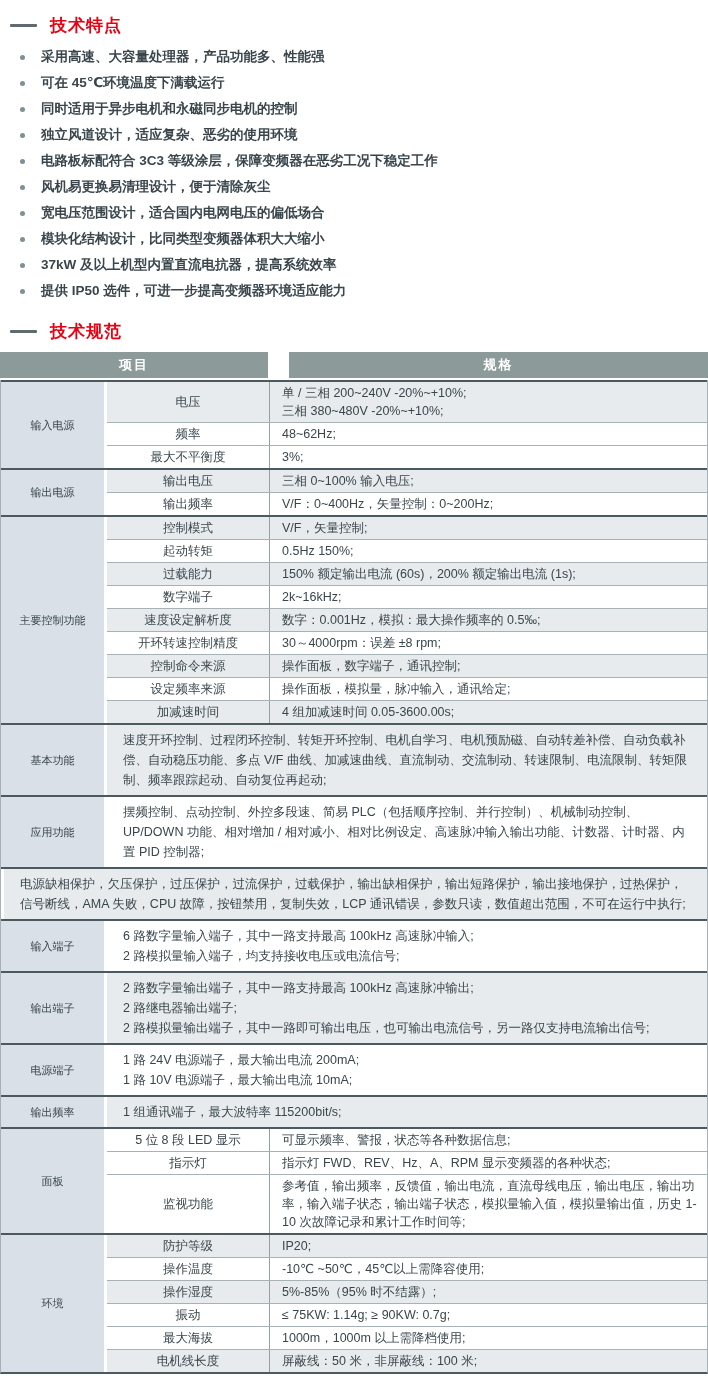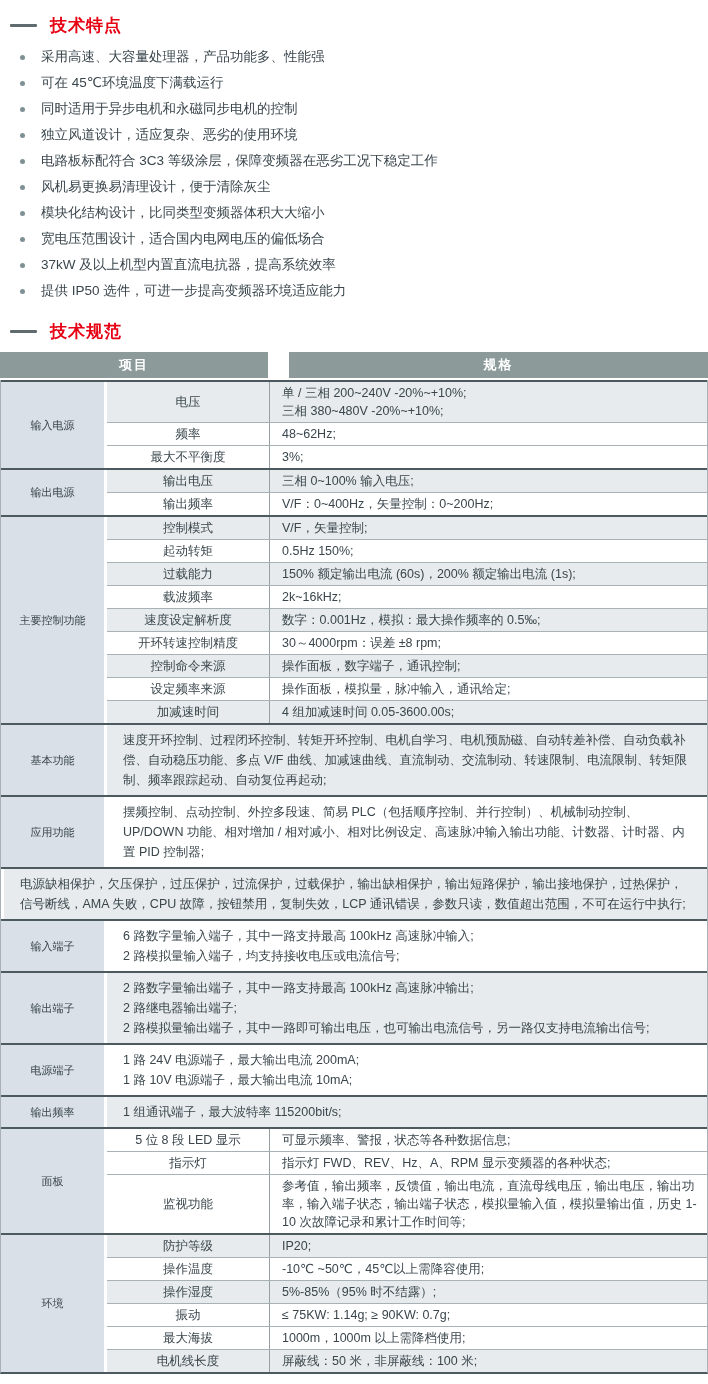--- a/index.html
+++ b/index.html
@@ -14,21 +14,21 @@
     font-family:"Liberation Sans","DejaVu Sans",sans-serif;
   }
   .page{width:708px; min-height:1384px;}
 
   
   .sec-title{display:flex; align-items:center; padding:16px 0 0 10px; height:34px;}
   .sec-title .dash{width:27px; height:3px; background:var(--dash-gray); border-radius:1px; margin-right:13px; flex:none;}
   .sec-title .ttl{font-size:17px; font-weight:bold; color:var(--accent-red); letter-spacing:1px;}
 
   
-  .features{padding:10px 8px 2px 18px;}
+  .features{padding:10px 8px 2px 18px;font-weight:bold;}
   .feature{display:flex; align-items:flex-start; line-height:26px; font-size:13.5px;}
   .feature .dot{width:5px; height:5px; border-radius:50%; background:var(--bullet-dot); margin:11px 16px 0 2px; flex:none;}
 
   
   .spec-table{margin-top:12px; width:708px; font-size:12.5px;}
   .thead{display:flex; gap:21px;justify-content:space-between;}
   .th{background:var(--header-bg); color:#fff; font-weight:bold; font-size:13px; height:26px;
       display:flex; align-items:center; justify-content:center; letter-spacing:2px;}
   .th-item{width:268px; flex:none;}
   .th-spec{flex:1;}
@@ -79,25 +79,25 @@
       <div class="feature">
         <span class="dot"></span>
         <span>电路板标配符合 3C3 等级涂层，保障变频器在恶劣工况下稳定工作</span>
       </div>
       <div class="feature">
         <span class="dot"></span>
         <span>风机易更换易清理设计，便于清除灰尘</span>
       </div>
       <div class="feature">
         <span class="dot"></span>
+        <span>宽电压范围设计，适合国内电网电压的偏低场合</span>
+      </div>
+      <div class="feature">
+        <span class="dot"></span>
         <span>模块化结构设计，比同类型变频器体积大大缩小</span>
-      </div>
-      <div class="feature">
-        <span class="dot"></span>
-        <span>宽电压范围设计，适合国内电网电压的偏低场合</span>
       </div>
       <div class="feature">
         <span class="dot"></span>
         <span>37kW 及以上机型内置直流电抗器，提高系统效率</span>
       </div>
       <div class="feature">
         <span class="dot"></span>
         <span>提供 IP50 选件，可进一步提高变频器环境适应能力</span>
       </div>
     </div>
@@ -156,21 +156,21 @@
             </div>
             <div class="trow">
               <div class="icell">起动转矩</div>
               <div class="scell">0.5Hz  150%;</div>
             </div>
             <div class="trow shade">
               <div class="icell">过载能力</div>
               <div class="scell">150% 额定输出电流 (60s)，200% 额定输出电流 (1s);</div>
             </div>
             <div class="trow">
-              <div class="icell">载波频率</div>
+              <div class="icell">数字端子</div>
               <div class="scell">2k~16kHz;</div>
             </div>
             <div class="trow shade">
               <div class="icell">速度设定解析度</div>
               <div class="scell">数字：0.001Hz，模拟：最大操作频率的 0.5‰;</div>
             </div>
             <div class="trow">
               <div class="icell">开环转速控制精度</div>
               <div class="scell">30～4000rpm：误差 ±8 rpm;</div>
             </div>

